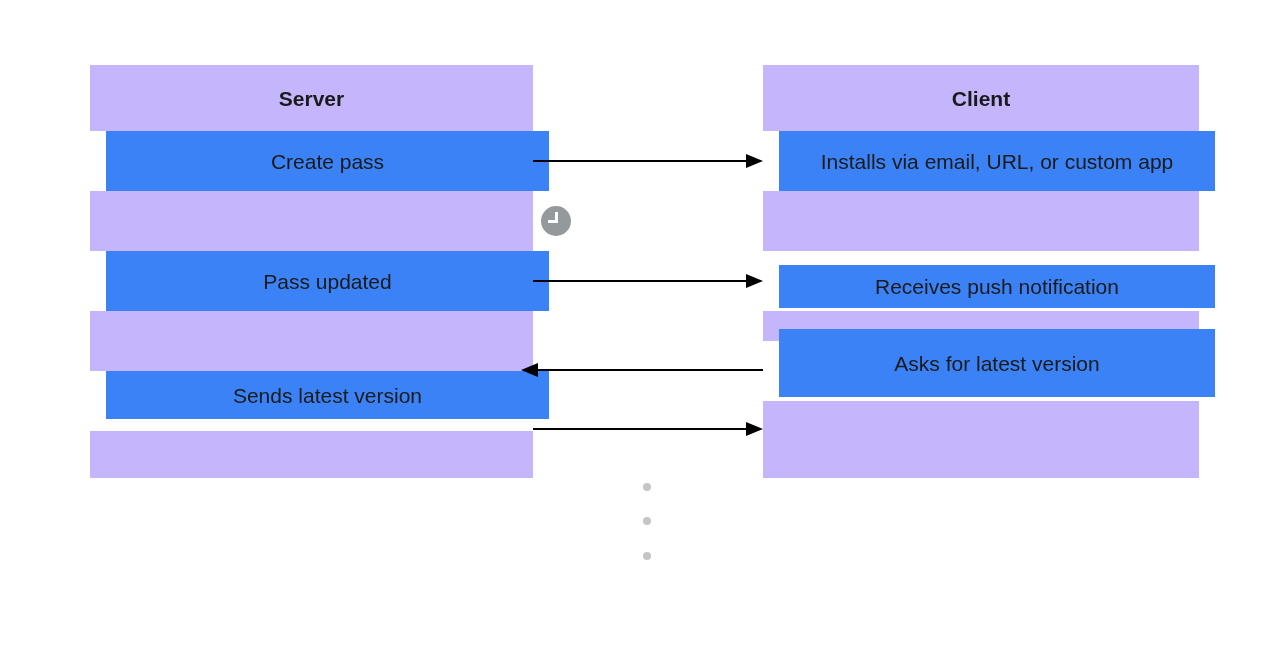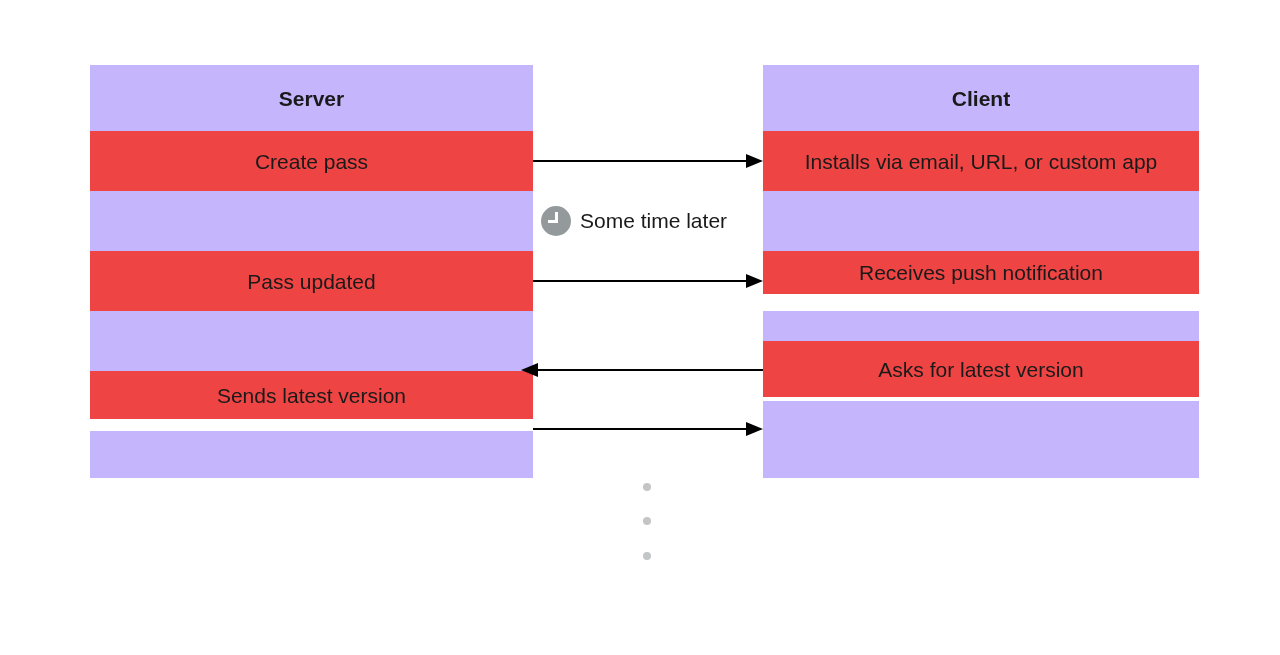--- a/index.html
+++ b/index.html
@@ -13,21 +13,21 @@
 
   .column{position:absolute;}
   .col-left{left:90px;top:65px;width:443px;}
   .col-right{left:763px;top:65px;width:436px;}
 
   .band{position:absolute;left:0;width:100%;
         display:flex;align-items:center;justify-content:center;
         box-sizing:border-box;}
 
   .band.gray{background:#c4b5fd;}
-  .band.blue{background:#ef4444;}
+  .band.blue{background:#3b82f6;margin-left:16px;}
 
   .band-label{
     font-size:21px;
     color:#1a1a1a;
     line-height:1;
     text-align:center;
     white-space:nowrap;
   }
   .band-label.header{
     font-weight:bold;
@@ -98,29 +98,29 @@
     </div>
 
     <div class="band blue" style="top:66px;height:60px;">
       <span class="band-label">Installs via email, URL, or custom app</span>
     </div>
 
     <div class="band gray" style="top:126px;height:60px;">
       <span class="band-label"></span>
     </div>
 
-    <div class="band blue" style="top:186px;height:43px;">
+    <div class="band blue" style="top:200px;height:43px;">
       <span class="band-label">Receives push notification</span>
     </div>
 
     <div class="band gray" style="top:246px;height:30px;">
       <span class="band-label"></span>
     </div>
 
-    <div class="band blue" style="top:276px;height:56px;">
+    <div class="band blue" style="top:264px;height:68px;">
       <span class="band-label">Asks for latest version</span>
     </div>
 
     <div class="band gray" style="top:336px;height:77px;">
       <span class="band-label"></span>
     </div>
   </div>
 
   <div class="arrow right" style="left:533px;top:154px;width:230px;">
     <div class="shaft" style="left:0;width:213px;"></div>
@@ -140,21 +140,20 @@
   <div class="arrow right" style="left:533px;top:422px;width:230px;">
     <div class="shaft" style="left:0;width:213px;"></div>
     <div class="head" style="left:213px;"></div>
   </div>
 
   <div class="timegap" style="left:541px;top:206px;">
     <span class="clock-icon">
       <span class="hand-v"></span>
       <span class="hand-h"></span>
     </span>
-    <span class="timegap-label">Some time later</span>
   </div>
 
   <div class="dot" style="left:643px;top:483px;"></div>
   <div class="dot" style="left:643px;top:517px;"></div>
   <div class="dot" style="left:643px;top:552px;"></div>
 
 
 </div>
 
 </body></html>

